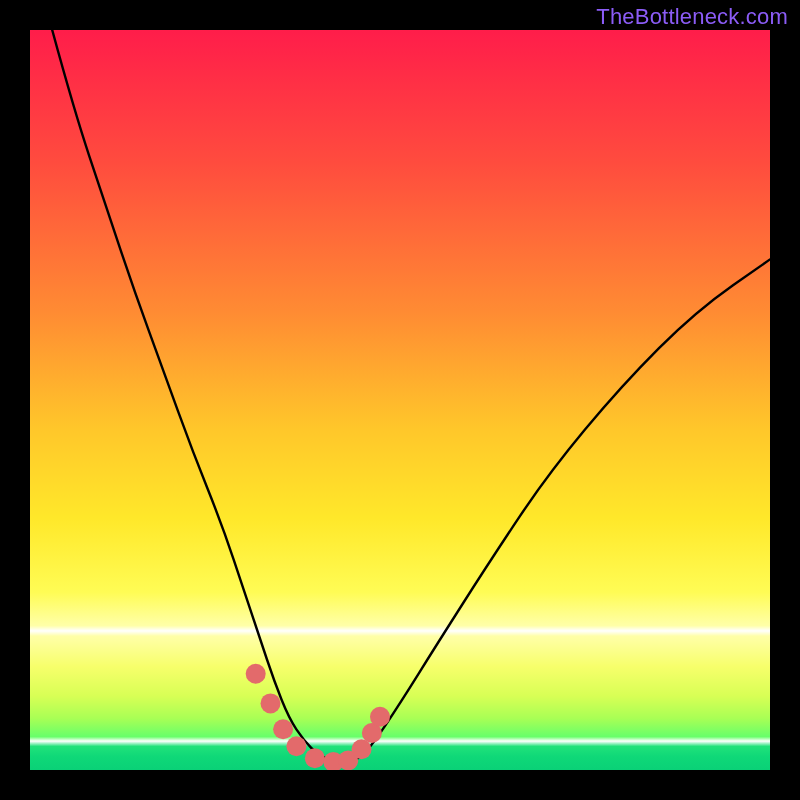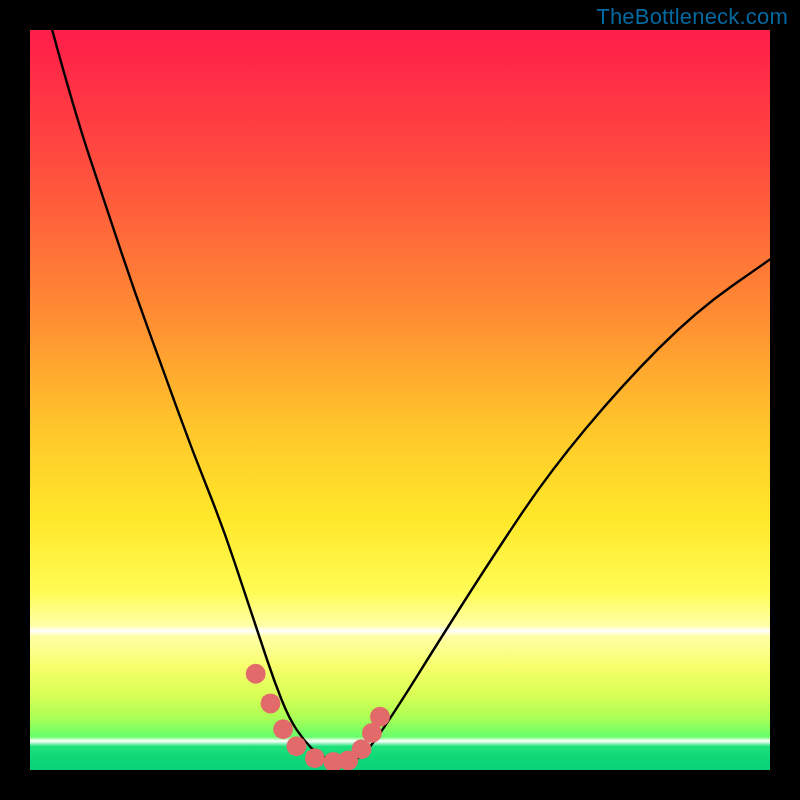--- a/index.html
+++ b/index.html
@@ -46,21 +46,21 @@
       #ffffff 96.1%,
       #20e27a 96.8%,
       #0fd878 98.2%,
       #0ad177 100%
     );
   }
   .watermark {
     position: absolute;
     top: 4px;
     right: 12px;
-    color: #0369a1;
+    color: #8b5cf6;
     font-size: 22px;
     letter-spacing: 0.2px;
     user-select: none;
   }
   svg.curve {
     position: absolute;
     inset: 0;
   }
 </style>
 </head>

